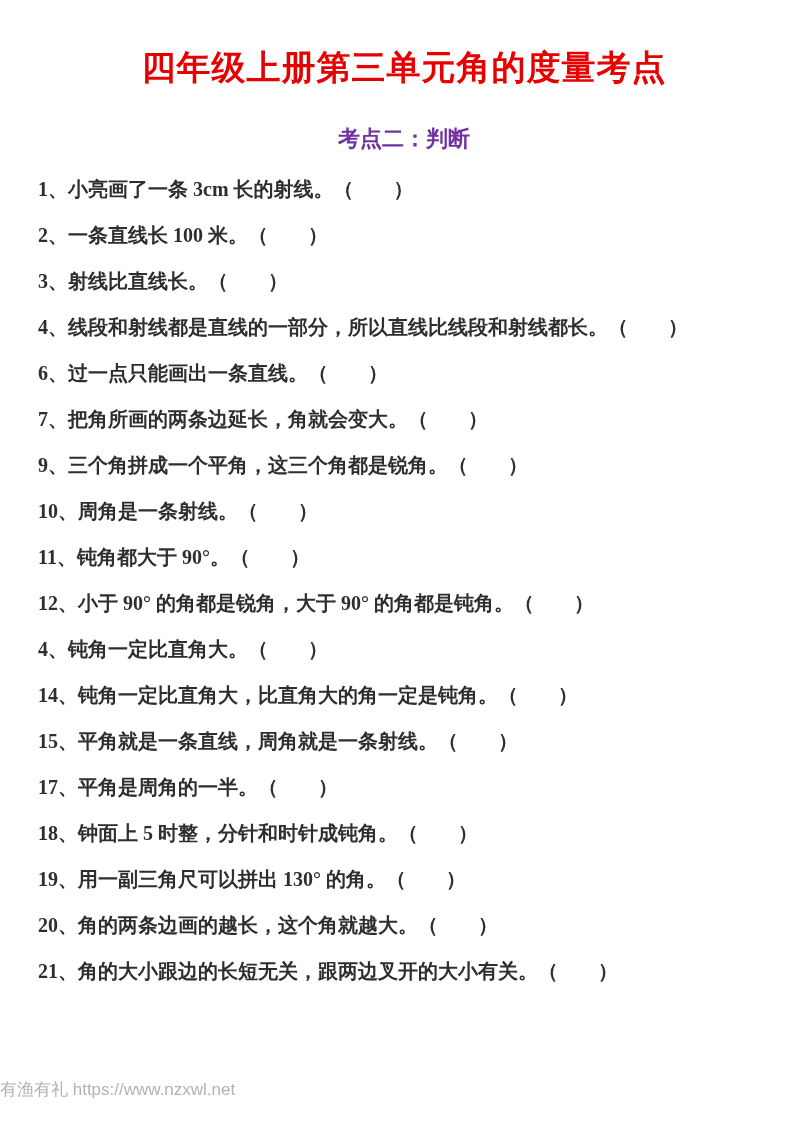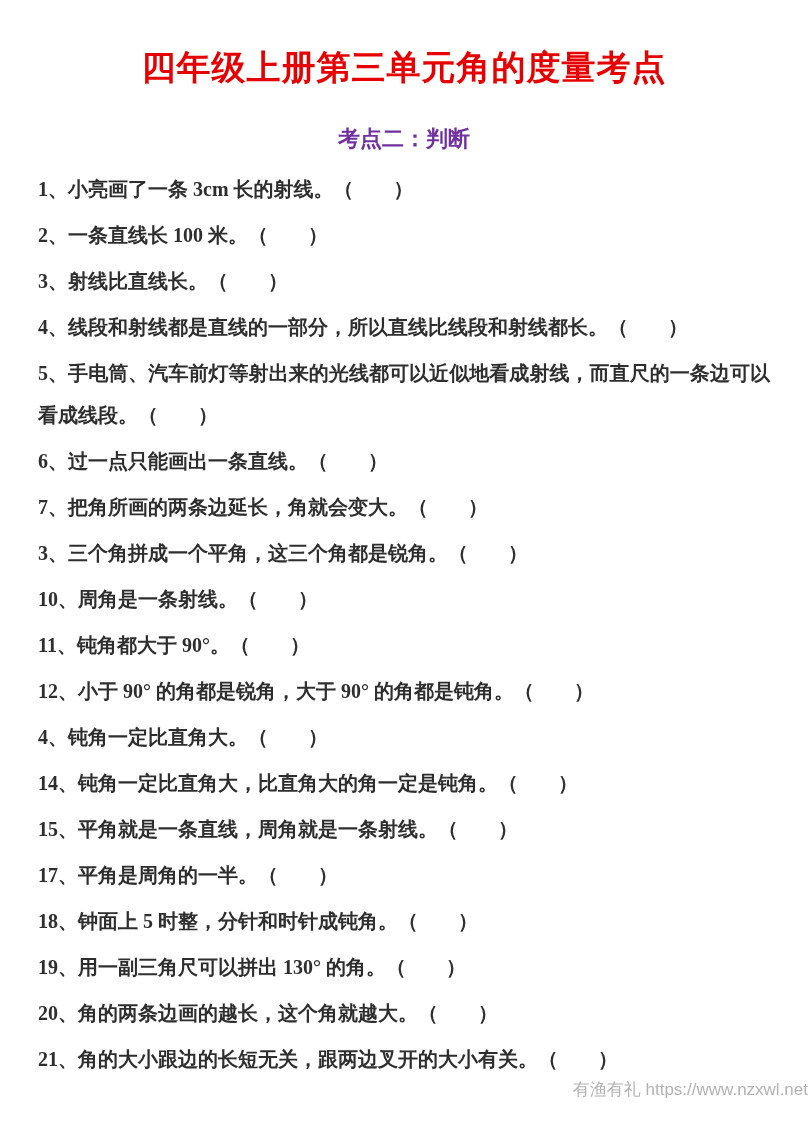--- a/index.html
+++ b/index.html
@@ -45,45 +45,44 @@
     margin: 4px;
     line-height: 42px;
     text-align: justify;
     font-weight: bold;
   }
   .footer {
     position: absolute;
     left: 0;
     right: 0;
     bottom: 22px;
-    text-align: right;
+    text-align: left;
     font-family: "Liberation Sans", "DejaVu Sans", sans-serif;
     font-size: 17px;
     color: #b3b3b3;
     line-height: 20px;
   }
 </style>
 </head>
 <body>
 
 <div class="page">
 
   <h1 class="title">四年级上册第三单元角的度量考点</h1>
 
   <h2 class="subtitle">考点二：判断</h2>
 
   <div class="questions">
     <p class="q">1、小亮画了一条 3cm 长的射线。（　　）</p>
     <p class="q">2、一条直线长 100 米。（　　）</p>
     <p class="q">3、射线比直线长。（　　）</p>
     <p class="q">4、线段和射线都是直线的一部分，所以直线比线段和射线都长。（　　）</p>
-    <p class="q">5、手电筒、汽车前灯等射出来的光线都可以近似地看成射线，而直尺的一条边可以看成线段。（　　）</p>
     <p class="q">6、过一点只能画出一条直线。（　　）</p>
     <p class="q">7、把角所画的两条边延长，角就会变大。（　　）</p>
-    <p class="q">3、三个角拼成一个平角，这三个角都是锐角。（　　）</p>
+    <p class="q">9、三个角拼成一个平角，这三个角都是锐角。（　　）</p>
     <p class="q">10、周角是一条射线。（　　）</p>
     <p class="q">11、钝角都大于 90°。（　　）</p>
     <p class="q">12、小于 90° 的角都是锐角，大于 90° 的角都是钝角。（　　）</p>
     <p class="q">4、钝角一定比直角大。（　　）</p>
     <p class="q">14、钝角一定比直角大，比直角大的角一定是钝角。（　　）</p>
     <p class="q">15、平角就是一条直线，周角就是一条射线。（　　）</p>
     <p class="q">17、平角是周角的一半。（　　）</p>
     <p class="q">18、钟面上 5 时整，分针和时针成钝角。（　　）</p>
     <p class="q">19、用一副三角尺可以拼出 130° 的角。（　　）</p>
     <p class="q">20、角的两条边画的越长，这个角就越大。（　　）</p>

